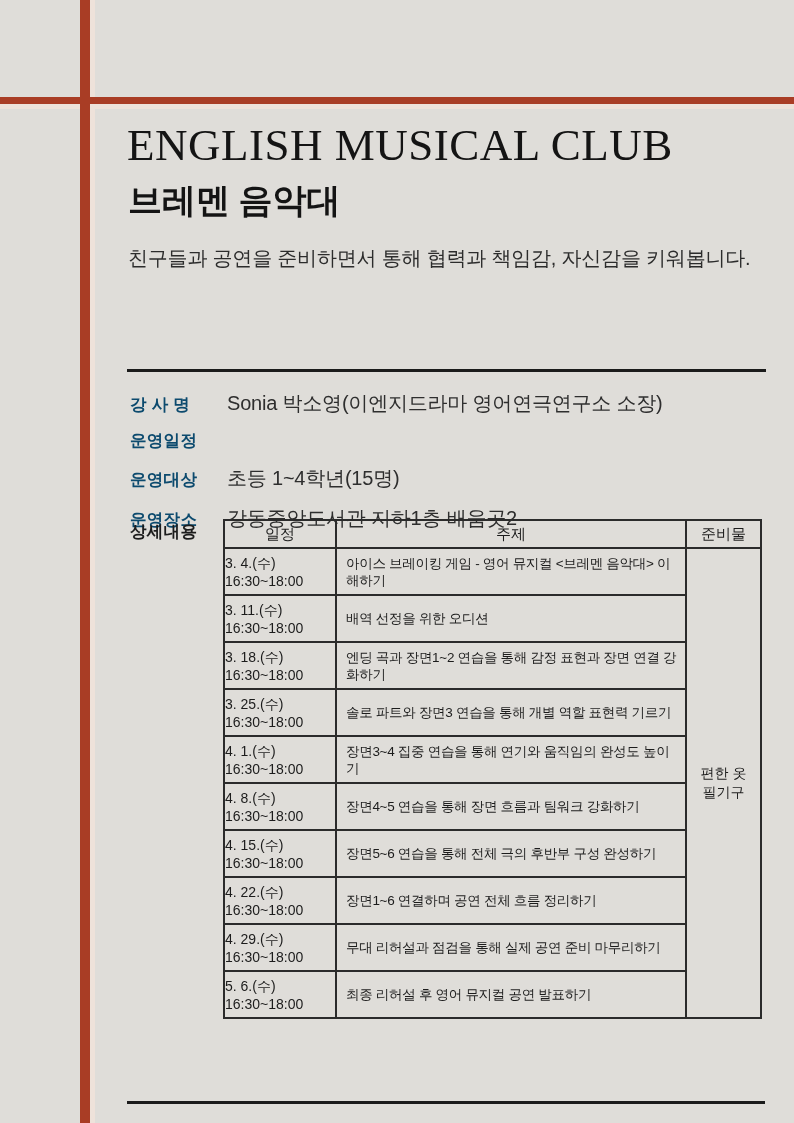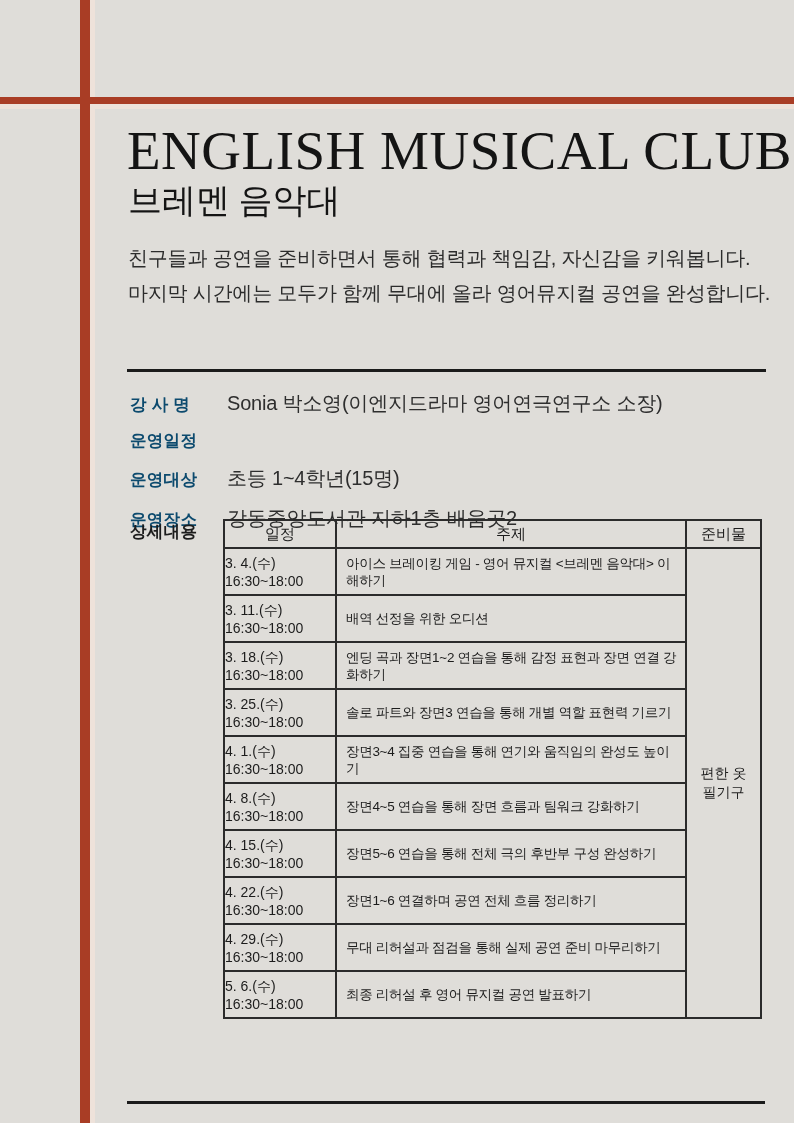--- a/index.html
+++ b/index.html
@@ -13,27 +13,27 @@
   }
   
   .accent-v-glow { position:absolute; left:90px; top:0; width:5px; height:1123px; background:#eee2da; z-index:1; }
   .accent-h-glow { position:absolute; left:0; top:104px; width:794px; height:5px; background:#eee2da; z-index:1; }
   .accent-v { position:absolute; left:80px; top:0; width:10px; height:1123px; background:#a93d25; z-index:2; }
   .accent-h { position:absolute; left:0; top:97px; width:794px; height:7px; background:#a93d25; z-index:2; }
 
   .title-en {
     position:absolute; left:127px; top:121px;
     font-family:"Liberation Serif","DejaVu Serif",serif;
-    font-size:55px; font-weight:normal; letter-spacing:0.5px;
+    font-size:45px; font-weight:normal; letter-spacing:0.5px;
     color:#141414; line-height:1.1; margin:0; z-index:3;
   }
   .title-ko {
     position:absolute; left:128px; top:181px;
     font-family:"Liberation Serif","DejaVu Serif",serif;
-    font-size:34px; font-weight:400; color:#141414;
+    font-size:34px; font-weight:700; color:#141414;
     line-height:1.2; margin:0; z-index:3;
   }
   .description {
     position:absolute; left:128px; top:241px; width:650px;
     font-size:20px; line-height:35px; letter-spacing:-0.2px;
     color:#2c2c2c; z-index:3;
   }
   .divider-top    { position:absolute; left:127px; top:369px; width:639px; height:3px; background:#1b1b1b; z-index:3; }
   .divider-bottom { position:absolute; left:127px; top:1101px; width:638px; height:3px; background:#1b1b1b; z-index:3; }
 
@@ -65,21 +65,20 @@
 <div class="accent-v-glow"></div>
 <div class="accent-h-glow"></div>
 <div class="accent-v"></div>
 <div class="accent-h"></div>
 
 <h1 class="title-en">ENGLISH MUSICAL CLUB</h1>
 <h2 class="title-ko">브레멘 음악대</h2>
 
 <div class="description">
   <div>친구들과 공연을 준비하면서 통해 협력과 책임감, 자신감을 키워봅니다.</div>
-  <div>마지막 시간에는 모두가 함께 무대에 올라 영어뮤지컬 공연을 완성합니다.</div>
 </div>
 
 <div class="divider-top"></div>
 
 <div class="info-list">
   <div class="info-row">
     <div class="info-label">강 사 명</div>
     <div class="info-value">Sonia 박소영(이엔지드라마 영어연극연구소 소장)</div>
   </div>
   <div class="info-row">

